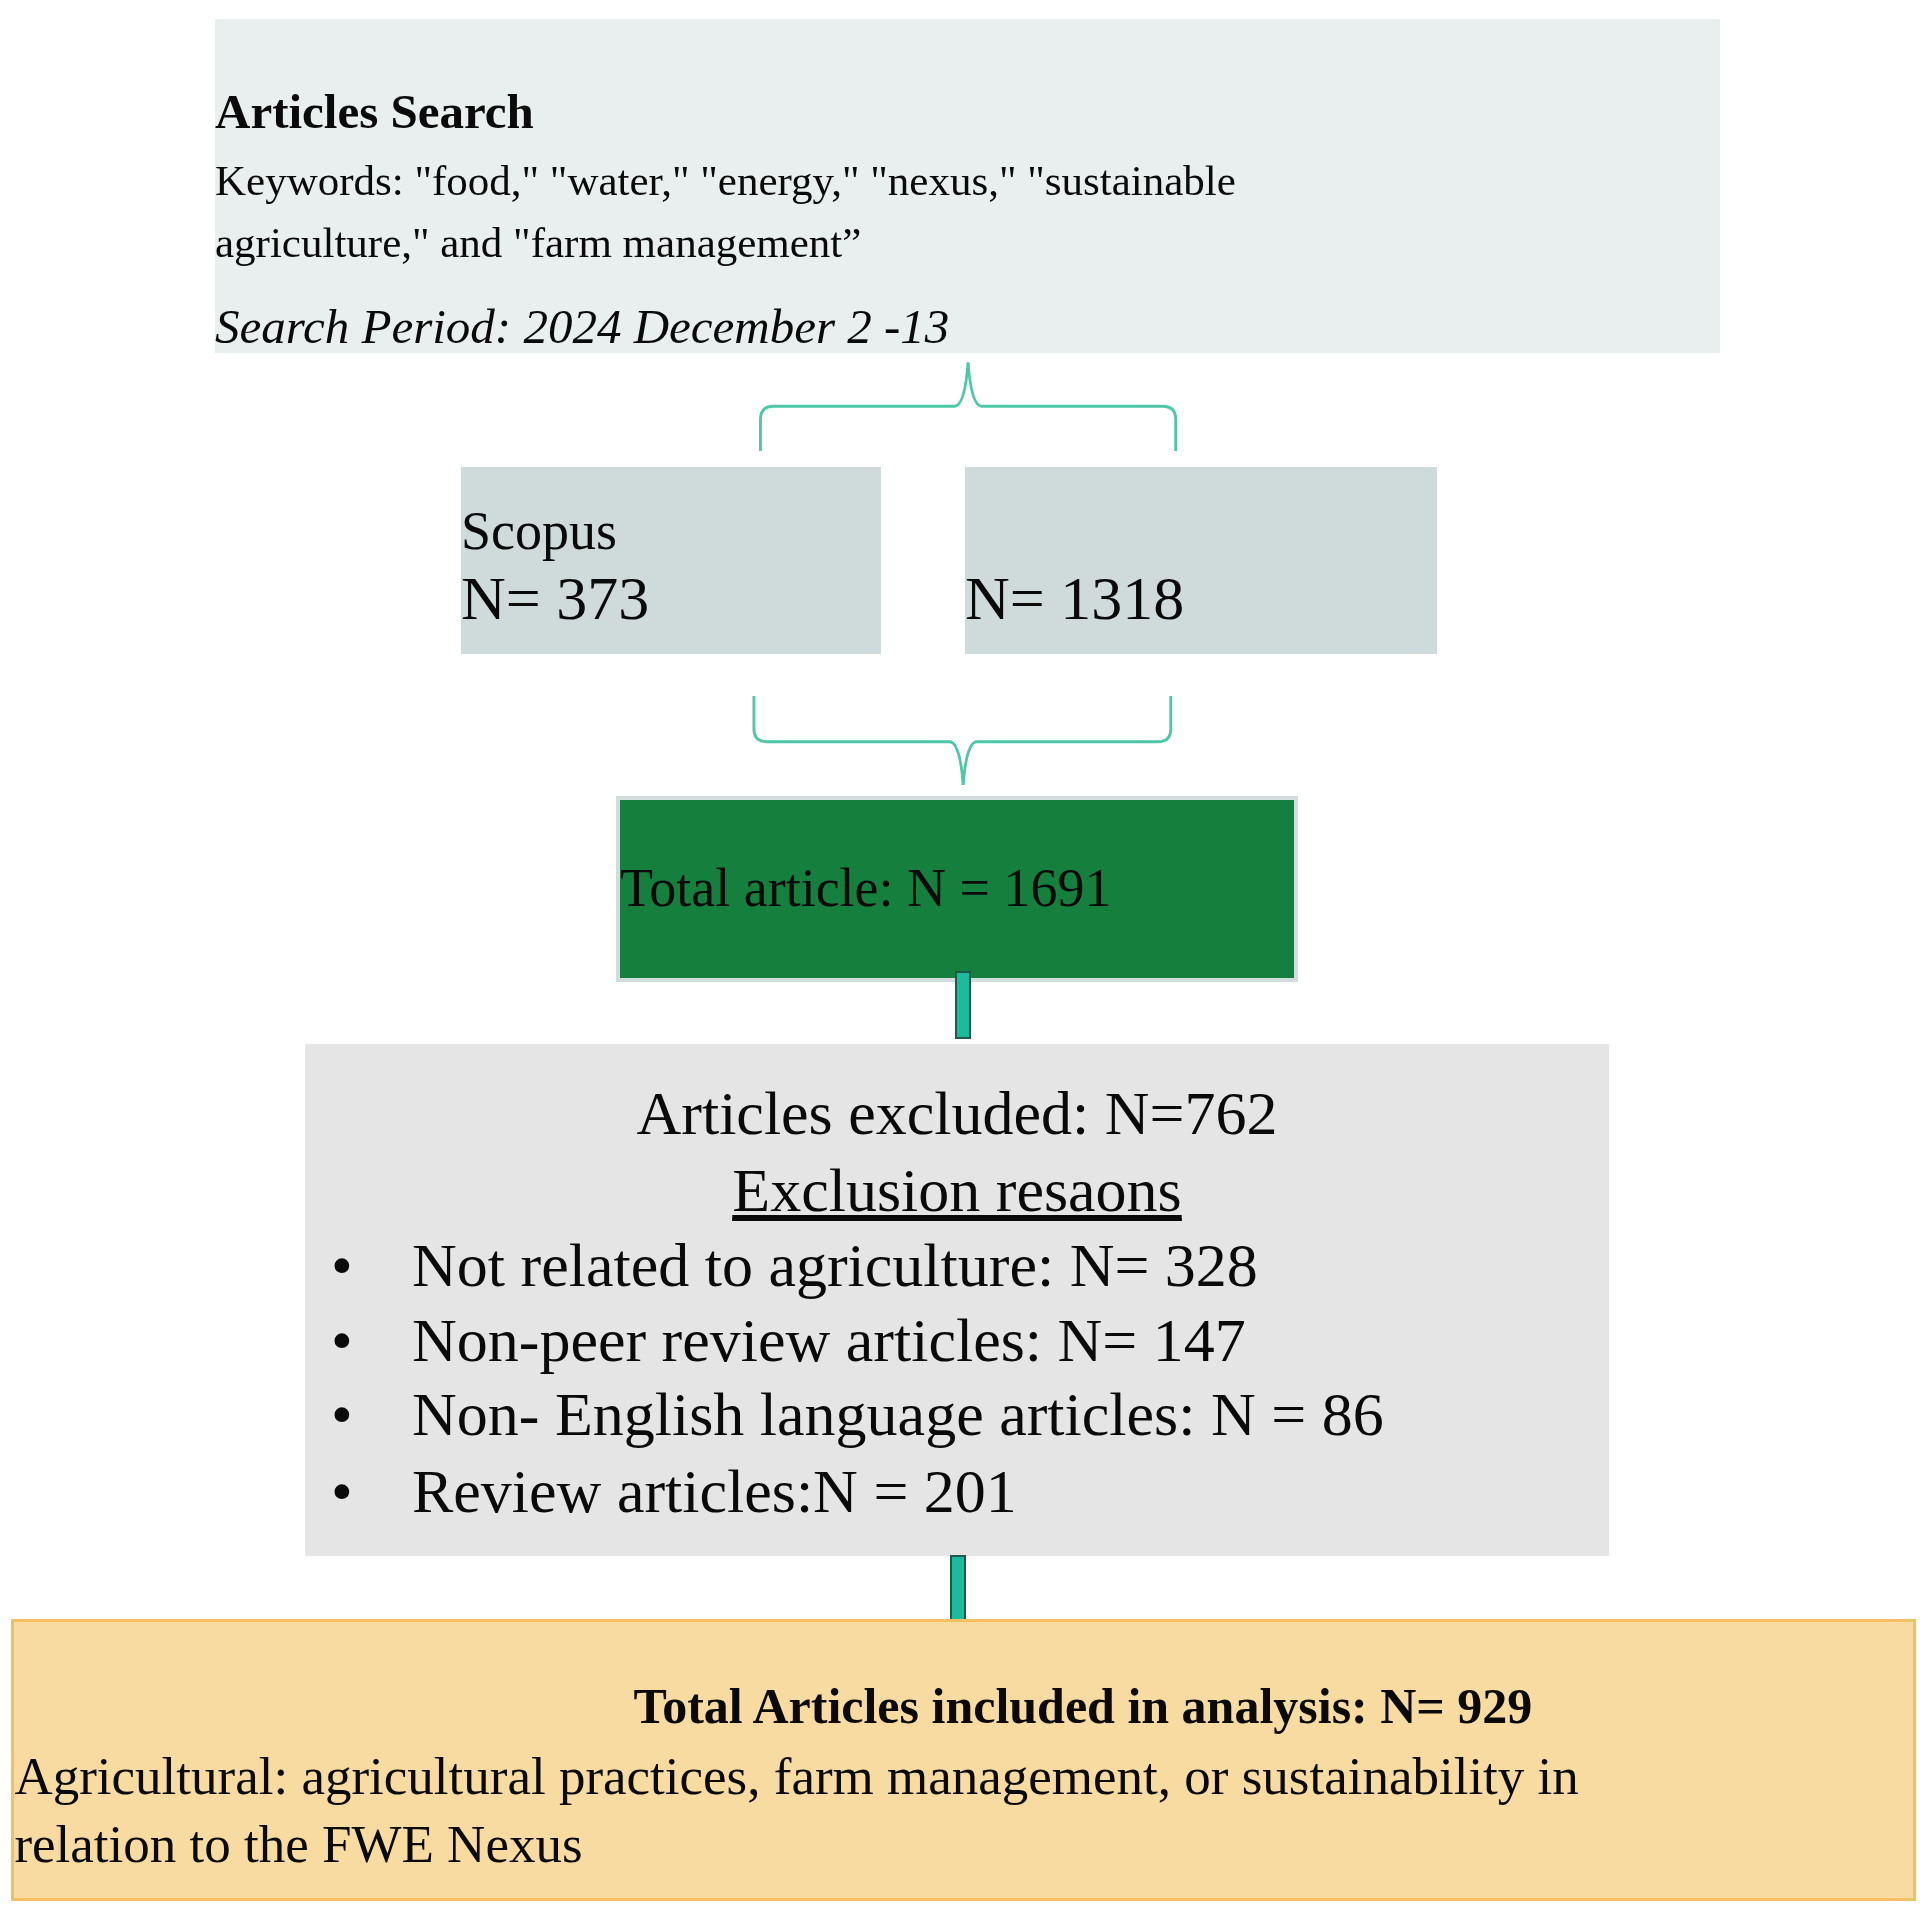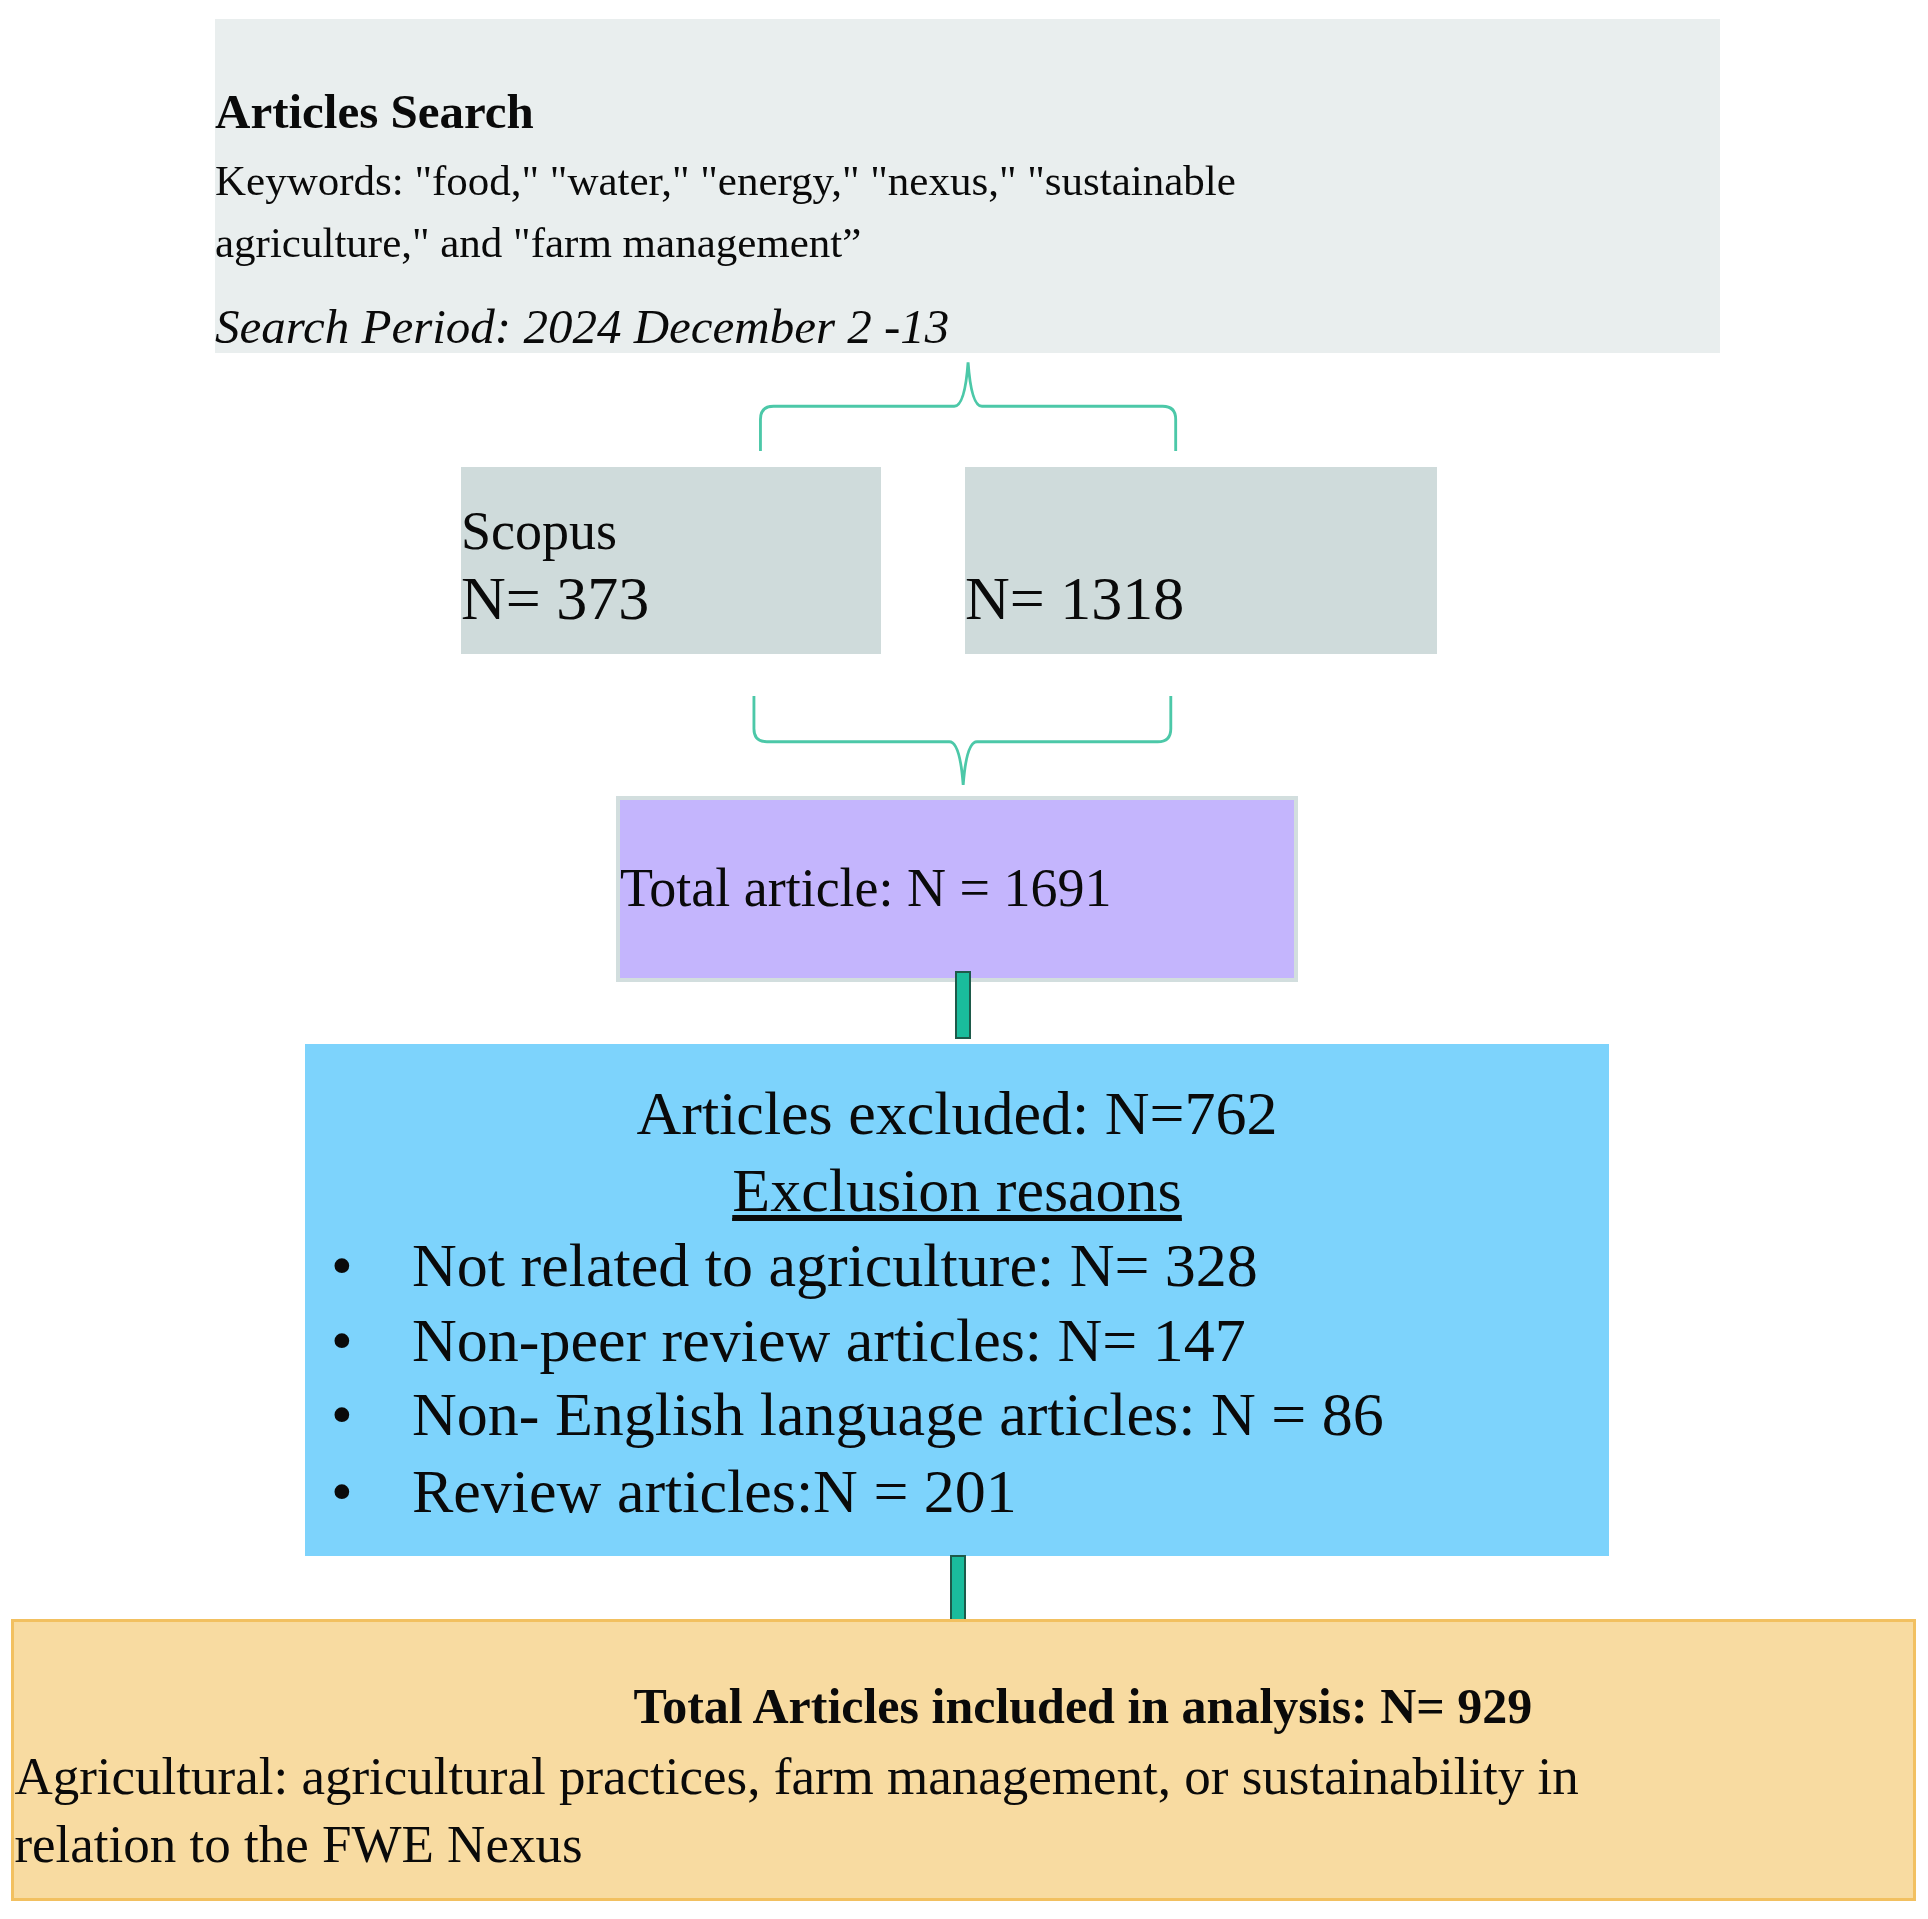--- a/index.html
+++ b/index.html
@@ -12,30 +12,30 @@
   #search-box .title { top: 64px; font-size: 49px; font-weight: bold; }
   #search-box .kw1 { top: 137px; font-size: 43px; }
   #search-box .kw2 { top: 199px; font-size: 43px; }
   #search-box .period { top: 279px; font-size: 49px; font-style: italic; }
 
   #scopus-box { left: 461px; top: 467px; width: 420px; height: 187px; background: #CFDBDB; }
   #wos-box { left: 965px; top: 467px; width: 472px; height: 187px; background: #CFDBDB; }
   .src .name { top: 33px; font-size: 54px; }
   .src .count { top: 96px; font-size: 62px; }
 
-  #total-box { left: 616px; top: 796px; width: 682px; height: 186px; background: #c4b5fd;
+  #total-box { left: 616px; top: 796px; width: 682px; height: 186px; background: #15803d;
                border: 4.9px solid #D2DEDE; }
   #total-box .line { top: 57px; font-size: 54px; }
 
   .connector { position: absolute; width: 15.5px; background: #1ABC9C; border: 2.4px solid #1E5A4A;
                box-sizing: border-box; }
   #conn-1 { left: 955px; top: 971px; height: 68px; }
   #conn-2 { left: 950px; top: 1555px; height: 68px; }
 
-  #excluded-box { left: 305px; top: 1044px; width: 1304px; height: 512px; background: #7dd3fc; text-align: left; padding-left: 16px; }
+  #excluded-box { left: 305px; top: 1044px; width: 1304px; height: 512px; background: #e5e5e5; text-align: left; padding-left: 16px; }
   #excluded-box .head { position: absolute; left: 0; right: 0; text-align: center; font-size: 62px; white-space: nowrap; }
   #excluded-box .h1 { top: 34px; }
   #excluded-box .h2 { top: 111px; text-decoration: underline; }
   #excluded-box .h2 span { text-decoration: underline; text-decoration-thickness: 3.3px; text-underline-offset: 6.5px; }
   .reason { position: absolute; left: 0; font-size: 62px; white-space: nowrap; }
   .reason .bullet { position: absolute; left: 26px; }
   .reason .text { position: absolute; left: 107px; }
   #reason-0 { top: 186px; }
   #reason-1 { top: 261px; }
   #reason-2 { top: 335px; }

